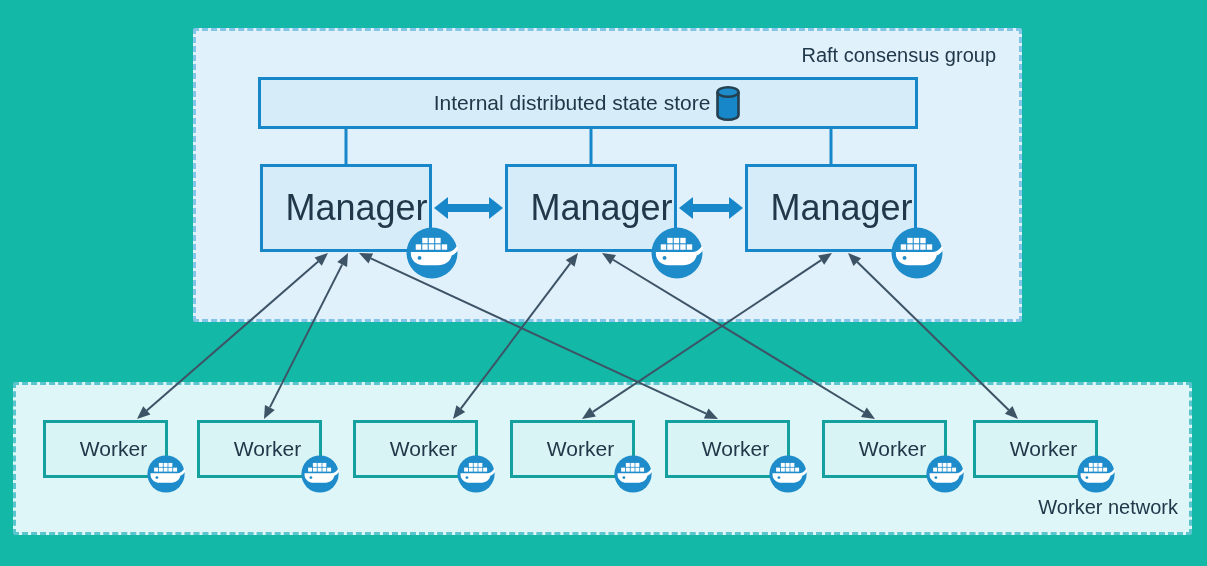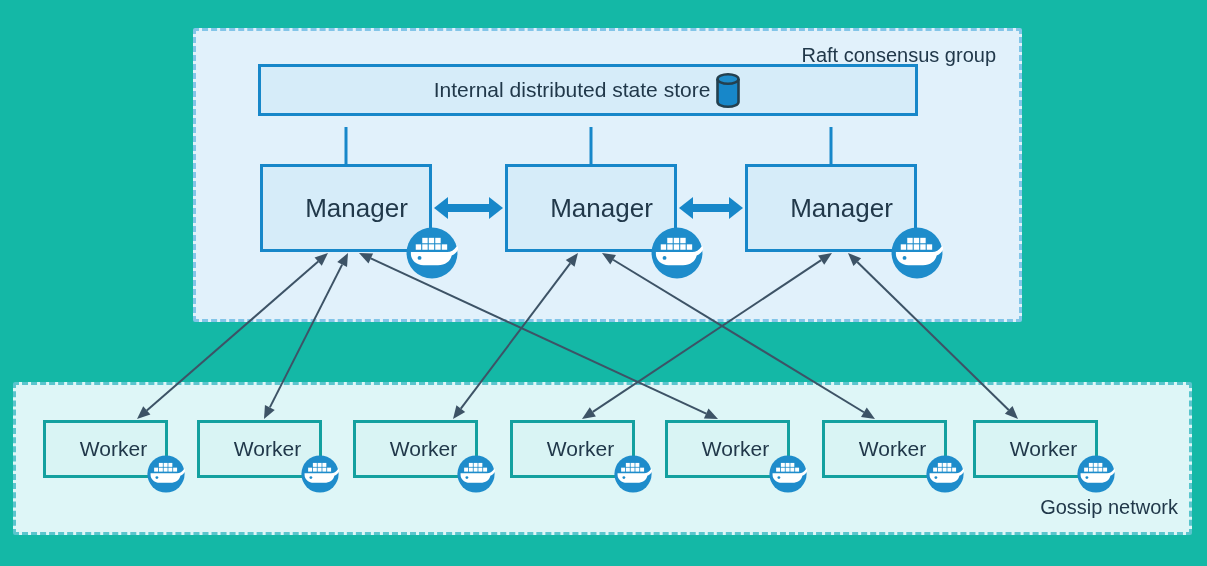--- a/index.html
+++ b/index.html
@@ -10,24 +10,24 @@
     --teal-border:#13a09f;--worker-fill:#d9f4f4;--gossip-fill:#def6f7;--gossip-dash:#5ac5cd;
     --arrow:#3d5366;--badge:#1e8ccb;--text-dark:#21384a;
   }
   .group-box{position:absolute;box-sizing:border-box;border-radius:2px;}
   .raft{left:193px;top:28px;width:829px;height:294px;background:var(--raft-fill);border:3px dashed var(--raft-dash);}
   .gossip{left:13px;top:382px;width:1179px;height:153px;background:var(--gossip-fill);border:3px dashed var(--gossip-dash);}
   .group-label{position:absolute;color:var(--text-dark);font-size:20px;white-space:nowrap;z-index:5;}
   .raft-label{top:44px;right:211px;}
   .gossip-label{top:496px;right:29px;}
   .node{position:absolute;box-sizing:border-box;display:flex;align-items:center;justify-content:center;z-index:3;}
-  .store{left:258px;top:64px;width:660px;height:52px;background:var(--box-fill);border:3px solid var(--blue-border);gap:4px;}
+  .store{left:258px;top:77px;width:660px;height:52px;background:var(--box-fill);border:3px solid var(--blue-border);gap:4px;}
   .store .lbl{color:var(--text-dark);font-size:21px;}
   .manager{width:172px;height:88px;top:164px;background:var(--box-fill);border:3px solid var(--blue-border);}
-  .manager .lbl{color:var(--text-dark);font-size:26px;margin-left:21px;}
+  .manager .lbl{color:var(--text-dark);font-size:36px;margin-left:21px;}
   .worker{width:125px;height:58px;top:420px;background:var(--worker-fill);border:3px solid var(--teal-border);}
   .worker .lbl{color:var(--text-dark);font-size:21px;margin-left:16px;}
   #edges{position:absolute;left:0;top:0;width:1207px;height:566px;z-index:4;pointer-events:none;}
   .badge{position:absolute;z-index:6;}
   .badge svg{display:block;}
   .db-icon{display:block;}
 </style>
 </head>
 <body>
 
@@ -48,21 +48,21 @@
           <path d="M4.5 23 h33.5 c3.5 0 6.5 -1.8 8.3 -4.6 c0.8 -1.2 2.7 -0.6 2.3 0.9 c-0.8 3 -3 5.6 -6.4 6.9 c-1.2 5.4 -6.2 9 -12.6 9 h-13.5 c-6.4 0 -11.6 -4.6 -11.6 -10.4 z"></path>
         </g>
         <circle cx="12.5" cy="28.5" r="1.8" style="fill:var(--badge)"></circle>
       </g>
     </defs>
   </svg>
 
   <div class="group-box raft"></div>
   <div class="group-box gossip"></div>
   <div class="group-label raft-label">Raft consensus group</div>
-  <div class="group-label gossip-label">Gossip network</div>
+  <div class="group-label gossip-label">Worker network</div>
 
   <div class="node store">
     <span class="lbl">Internal distributed state store</span>
     <svg class="db-icon" width="28" height="37" viewBox="0 0 28 37">
       <path d="M3.5 7 v23 a10.5 4.8 0 0 0 21 0 v-23" style="fill:var(--blue-border)" stroke="#24404f" stroke-width="2.6"></path>
       <ellipse cx="14" cy="7" rx="10.5" ry="4.8" style="fill:var(--badge)" stroke="#24404f" stroke-width="2.6"></ellipse>
     </svg>
   </div>
 
   <svg id="edges" viewBox="0 0 1207 566">

